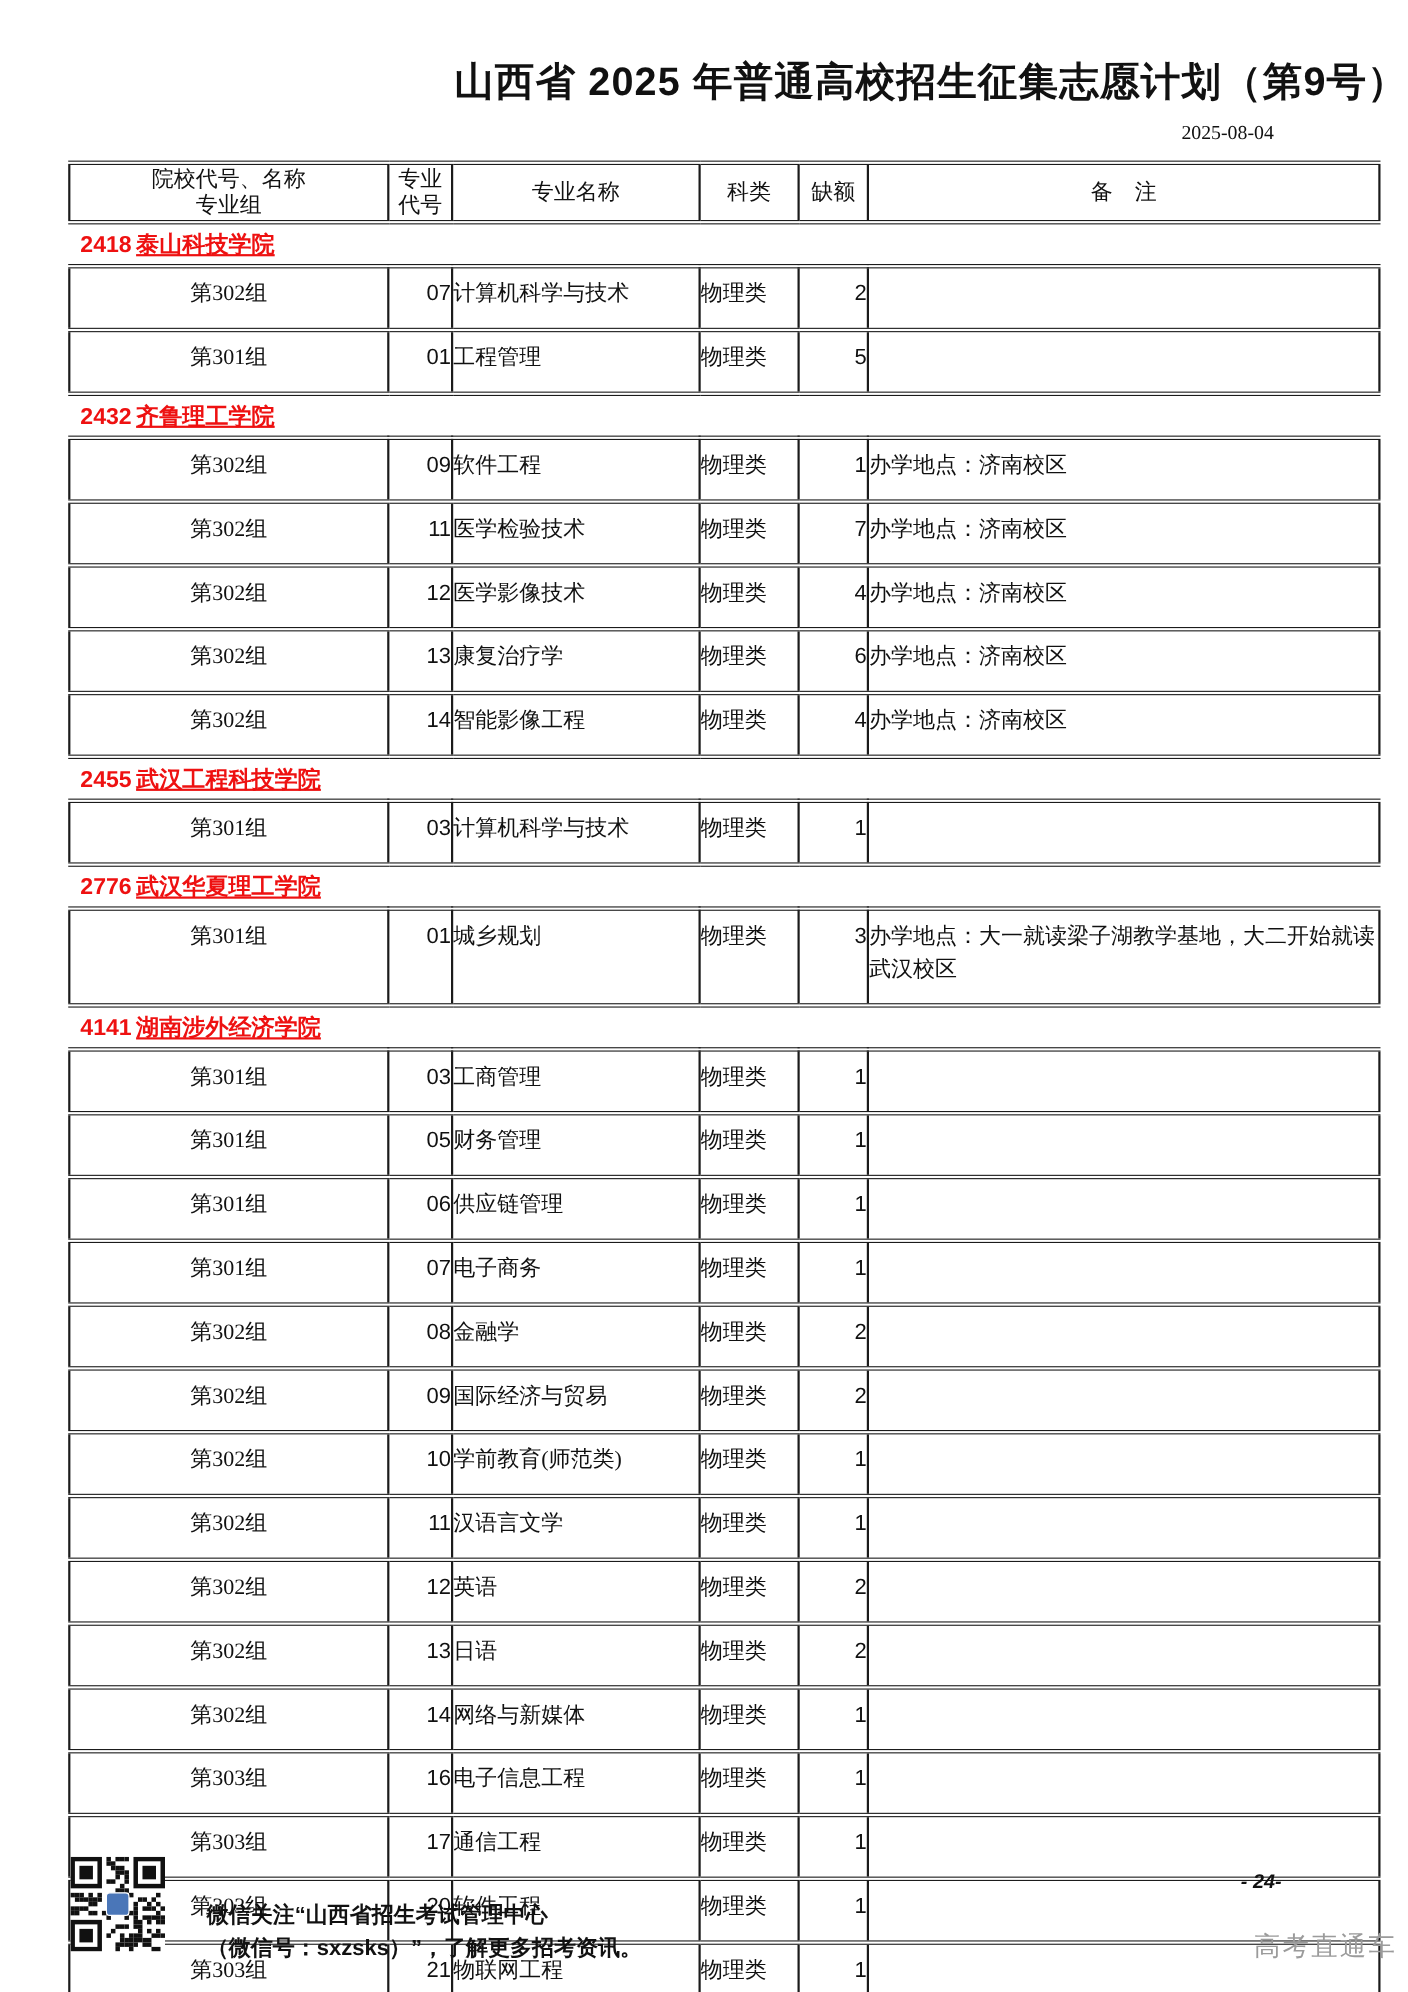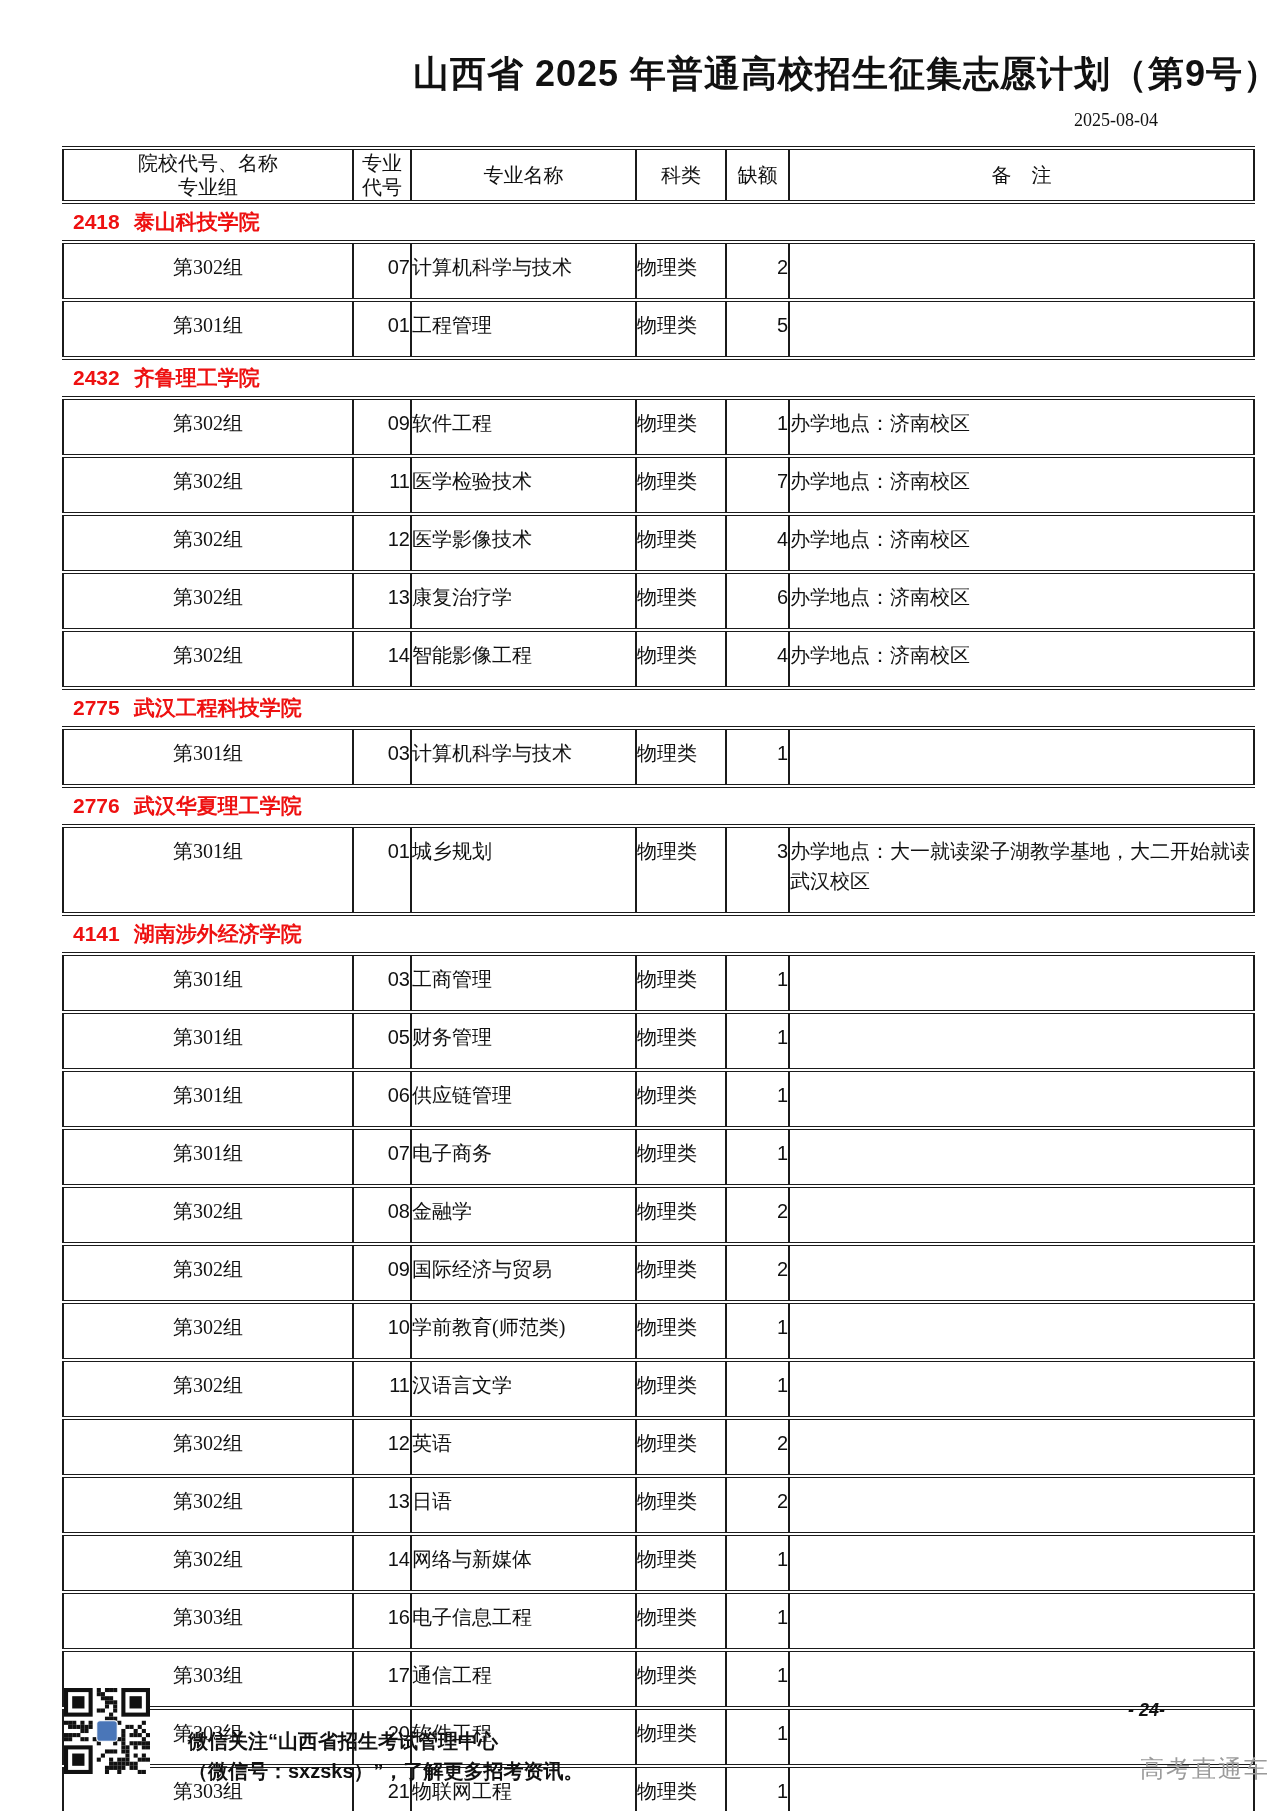--- a/index.html
+++ b/index.html
@@ -24,21 +24,21 @@
     border-left:2px solid var(--border);
     height:50px;text-align:center;vertical-align:middle;line-height:24px;
   }
   tr.header td:last-child{border-right:2px solid var(--border);margin-top:32px;}
   tr.college td{
     border-bottom:4px double var(--border);
     height:36px;vertical-align:middle;padding-left:10px;
     color:var(--accent_red);
     font-family:"Liberation Sans",sans-serif;font-weight:bold;font-size:21px;
   }
-  .cname{margin-left:14px;}
+  .cname{margin-left:4px;text-decoration:underline;}
   tr.major td{
     border-bottom:4px double var(--border);border-left:2px solid var(--border);
     height:46px;vertical-align:top;line-height:30px;padding-top:8px;
   }
   tr.major td:last-child{border-right:2px solid var(--border);}
   .c-group{text-align:center;}
   .c-code{text-align:right;font-family:Liberation Sans, sans-serif;}
   .c-major{padding-left:8px;padding-right:18px;}
   .c-cat{text-align:left;margin-left:31px;}
   .c-vac{text-align:right;padding-right:3px;font-family:"Liberation Sans",sans-serif;}
@@ -146,21 +146,21 @@
         </tr>
         <tr class="major">
           <td class="c-group">第302组</td>
           <td class="c-code">14</td>
           <td class="c-major">智能影像工程</td>
           <td class="c-cat">物理类</td>
           <td class="c-vac">4</td>
           <td class="c-rem">办学地点：济南校区</td>
         </tr>
         <tr class="college">
-          <td colspan="6"><span>2775</span><span class="cname">武汉工程科技学院</span></td>
+          <td colspan="6"><span>2455</span><span class="cname">武汉工程科技学院</span></td>
         </tr>
         <tr class="major">
           <td class="c-group">第301组</td>
           <td class="c-code">03</td>
           <td class="c-major">计算机科学与技术</td>
           <td class="c-cat">物理类</td>
           <td class="c-vac">1</td>
           <td class="c-rem"></td>
         </tr>
         <tr class="college">

